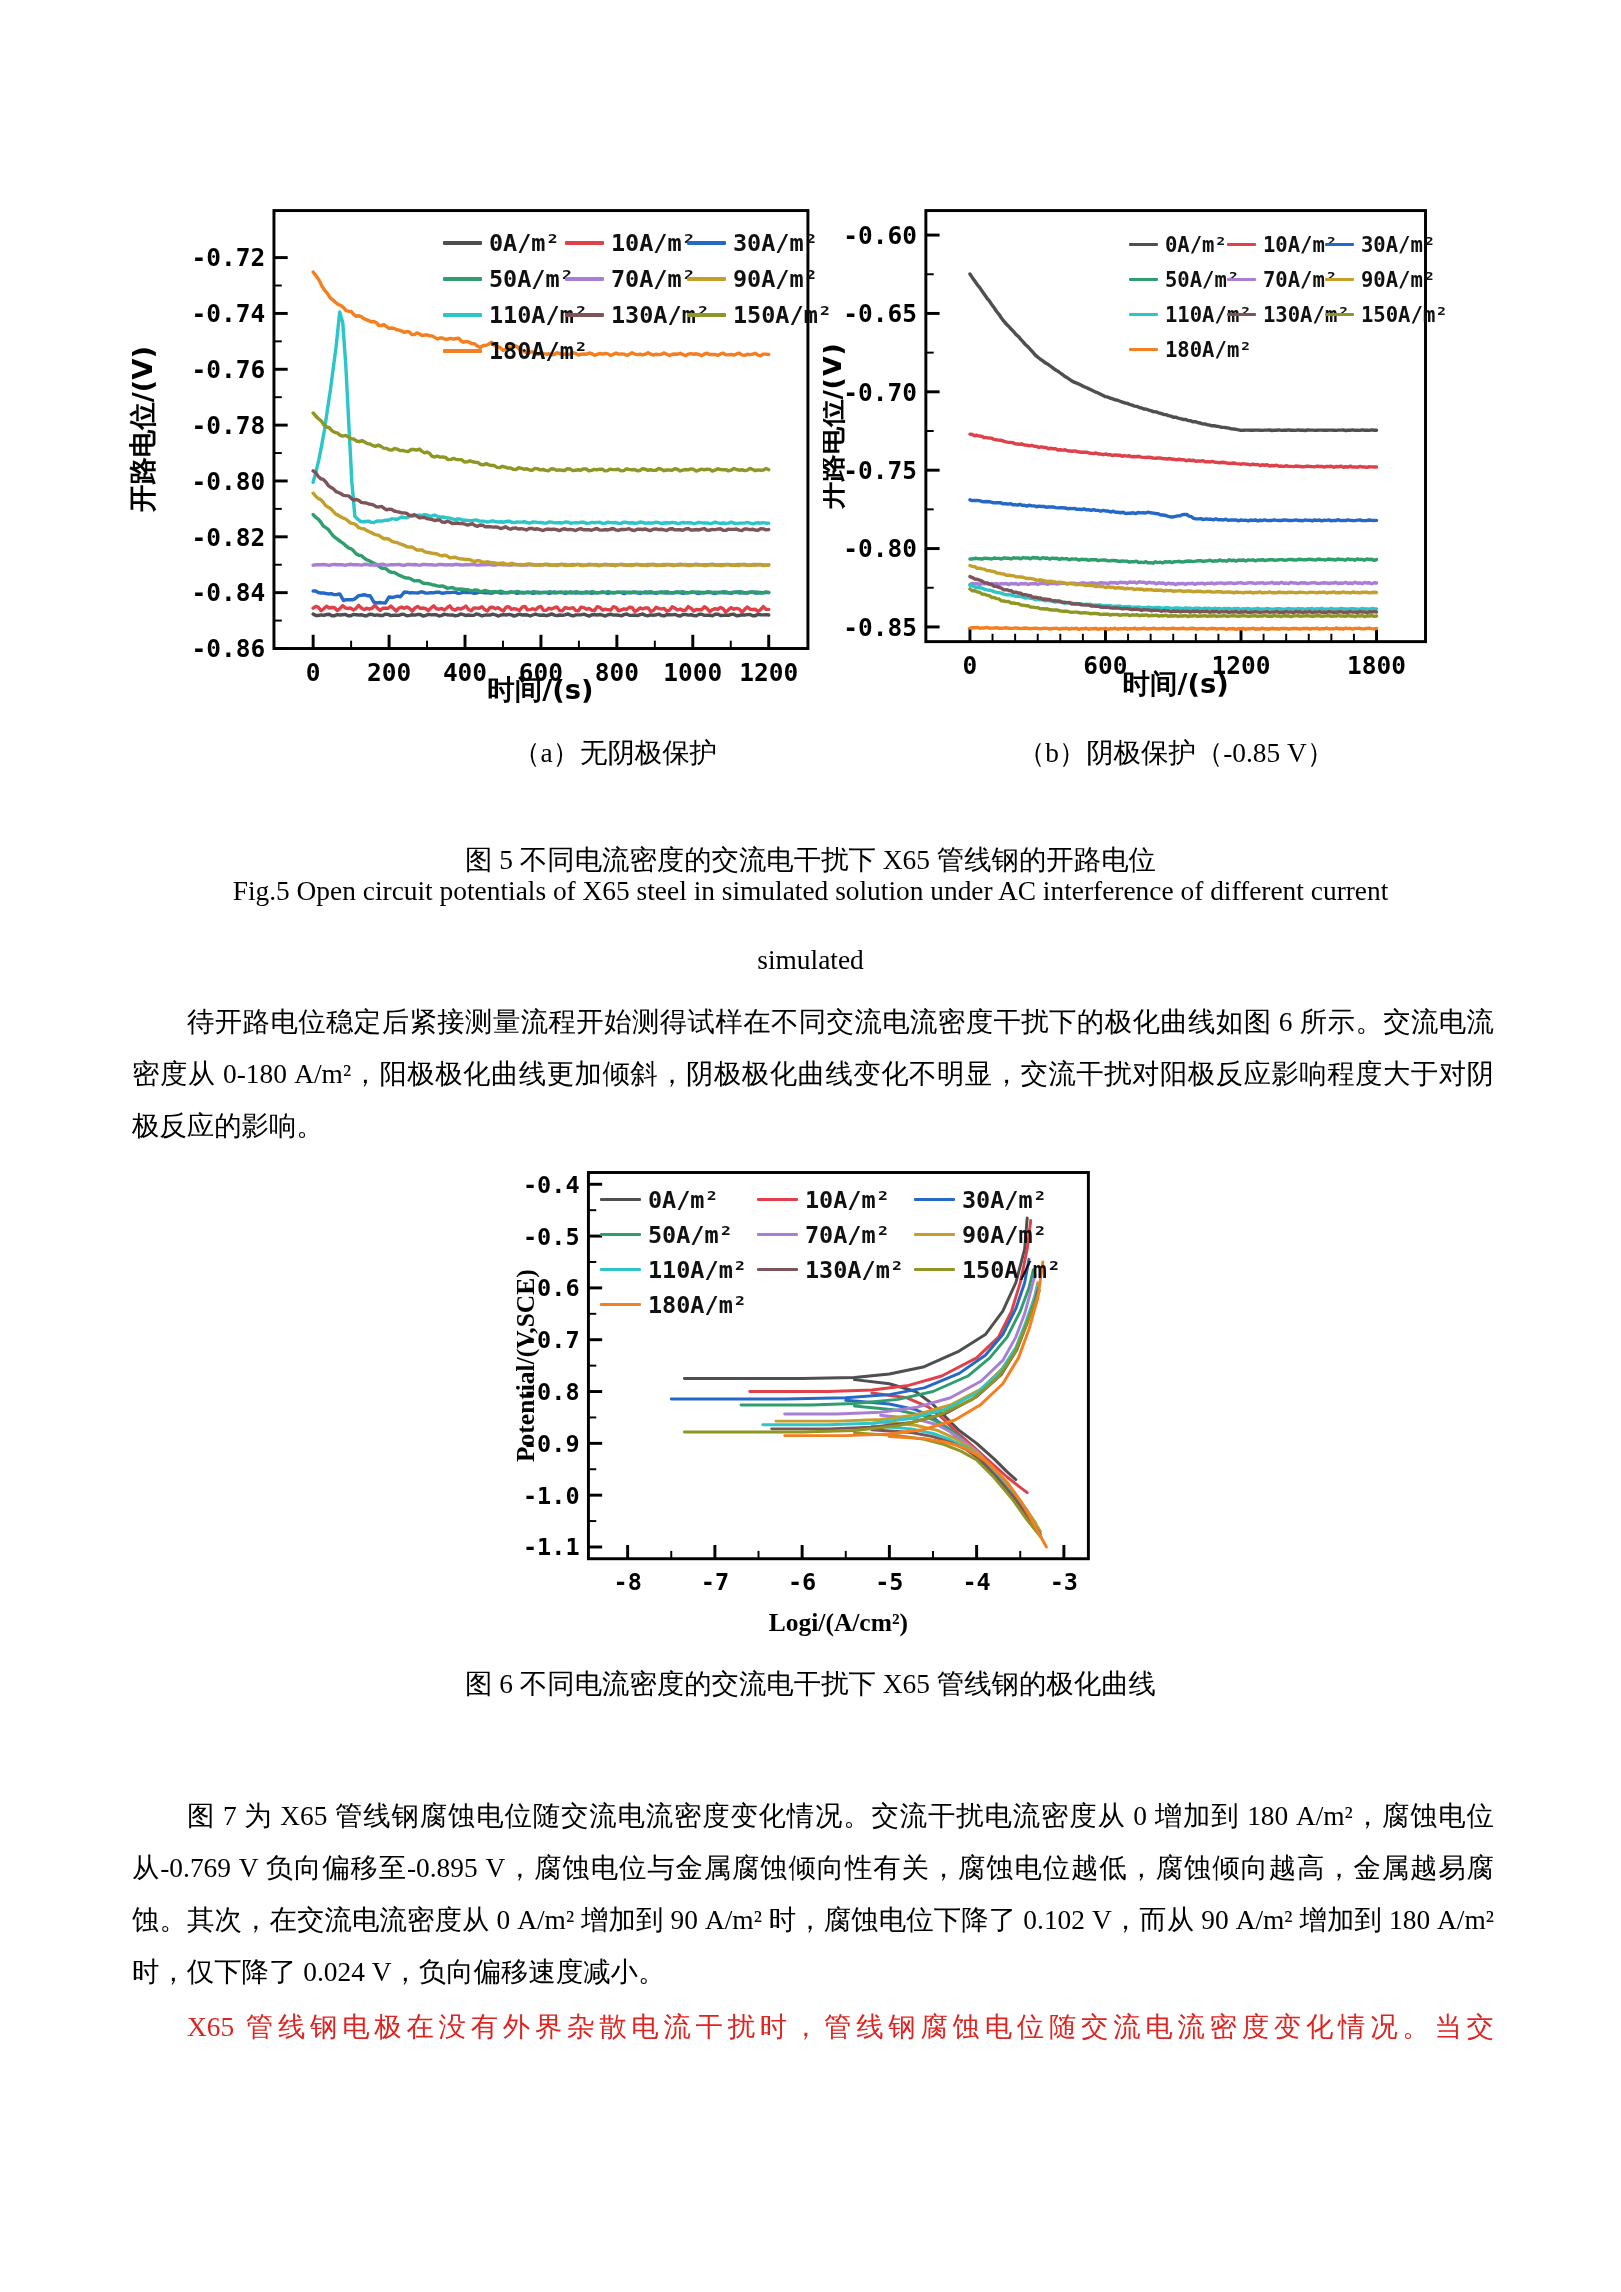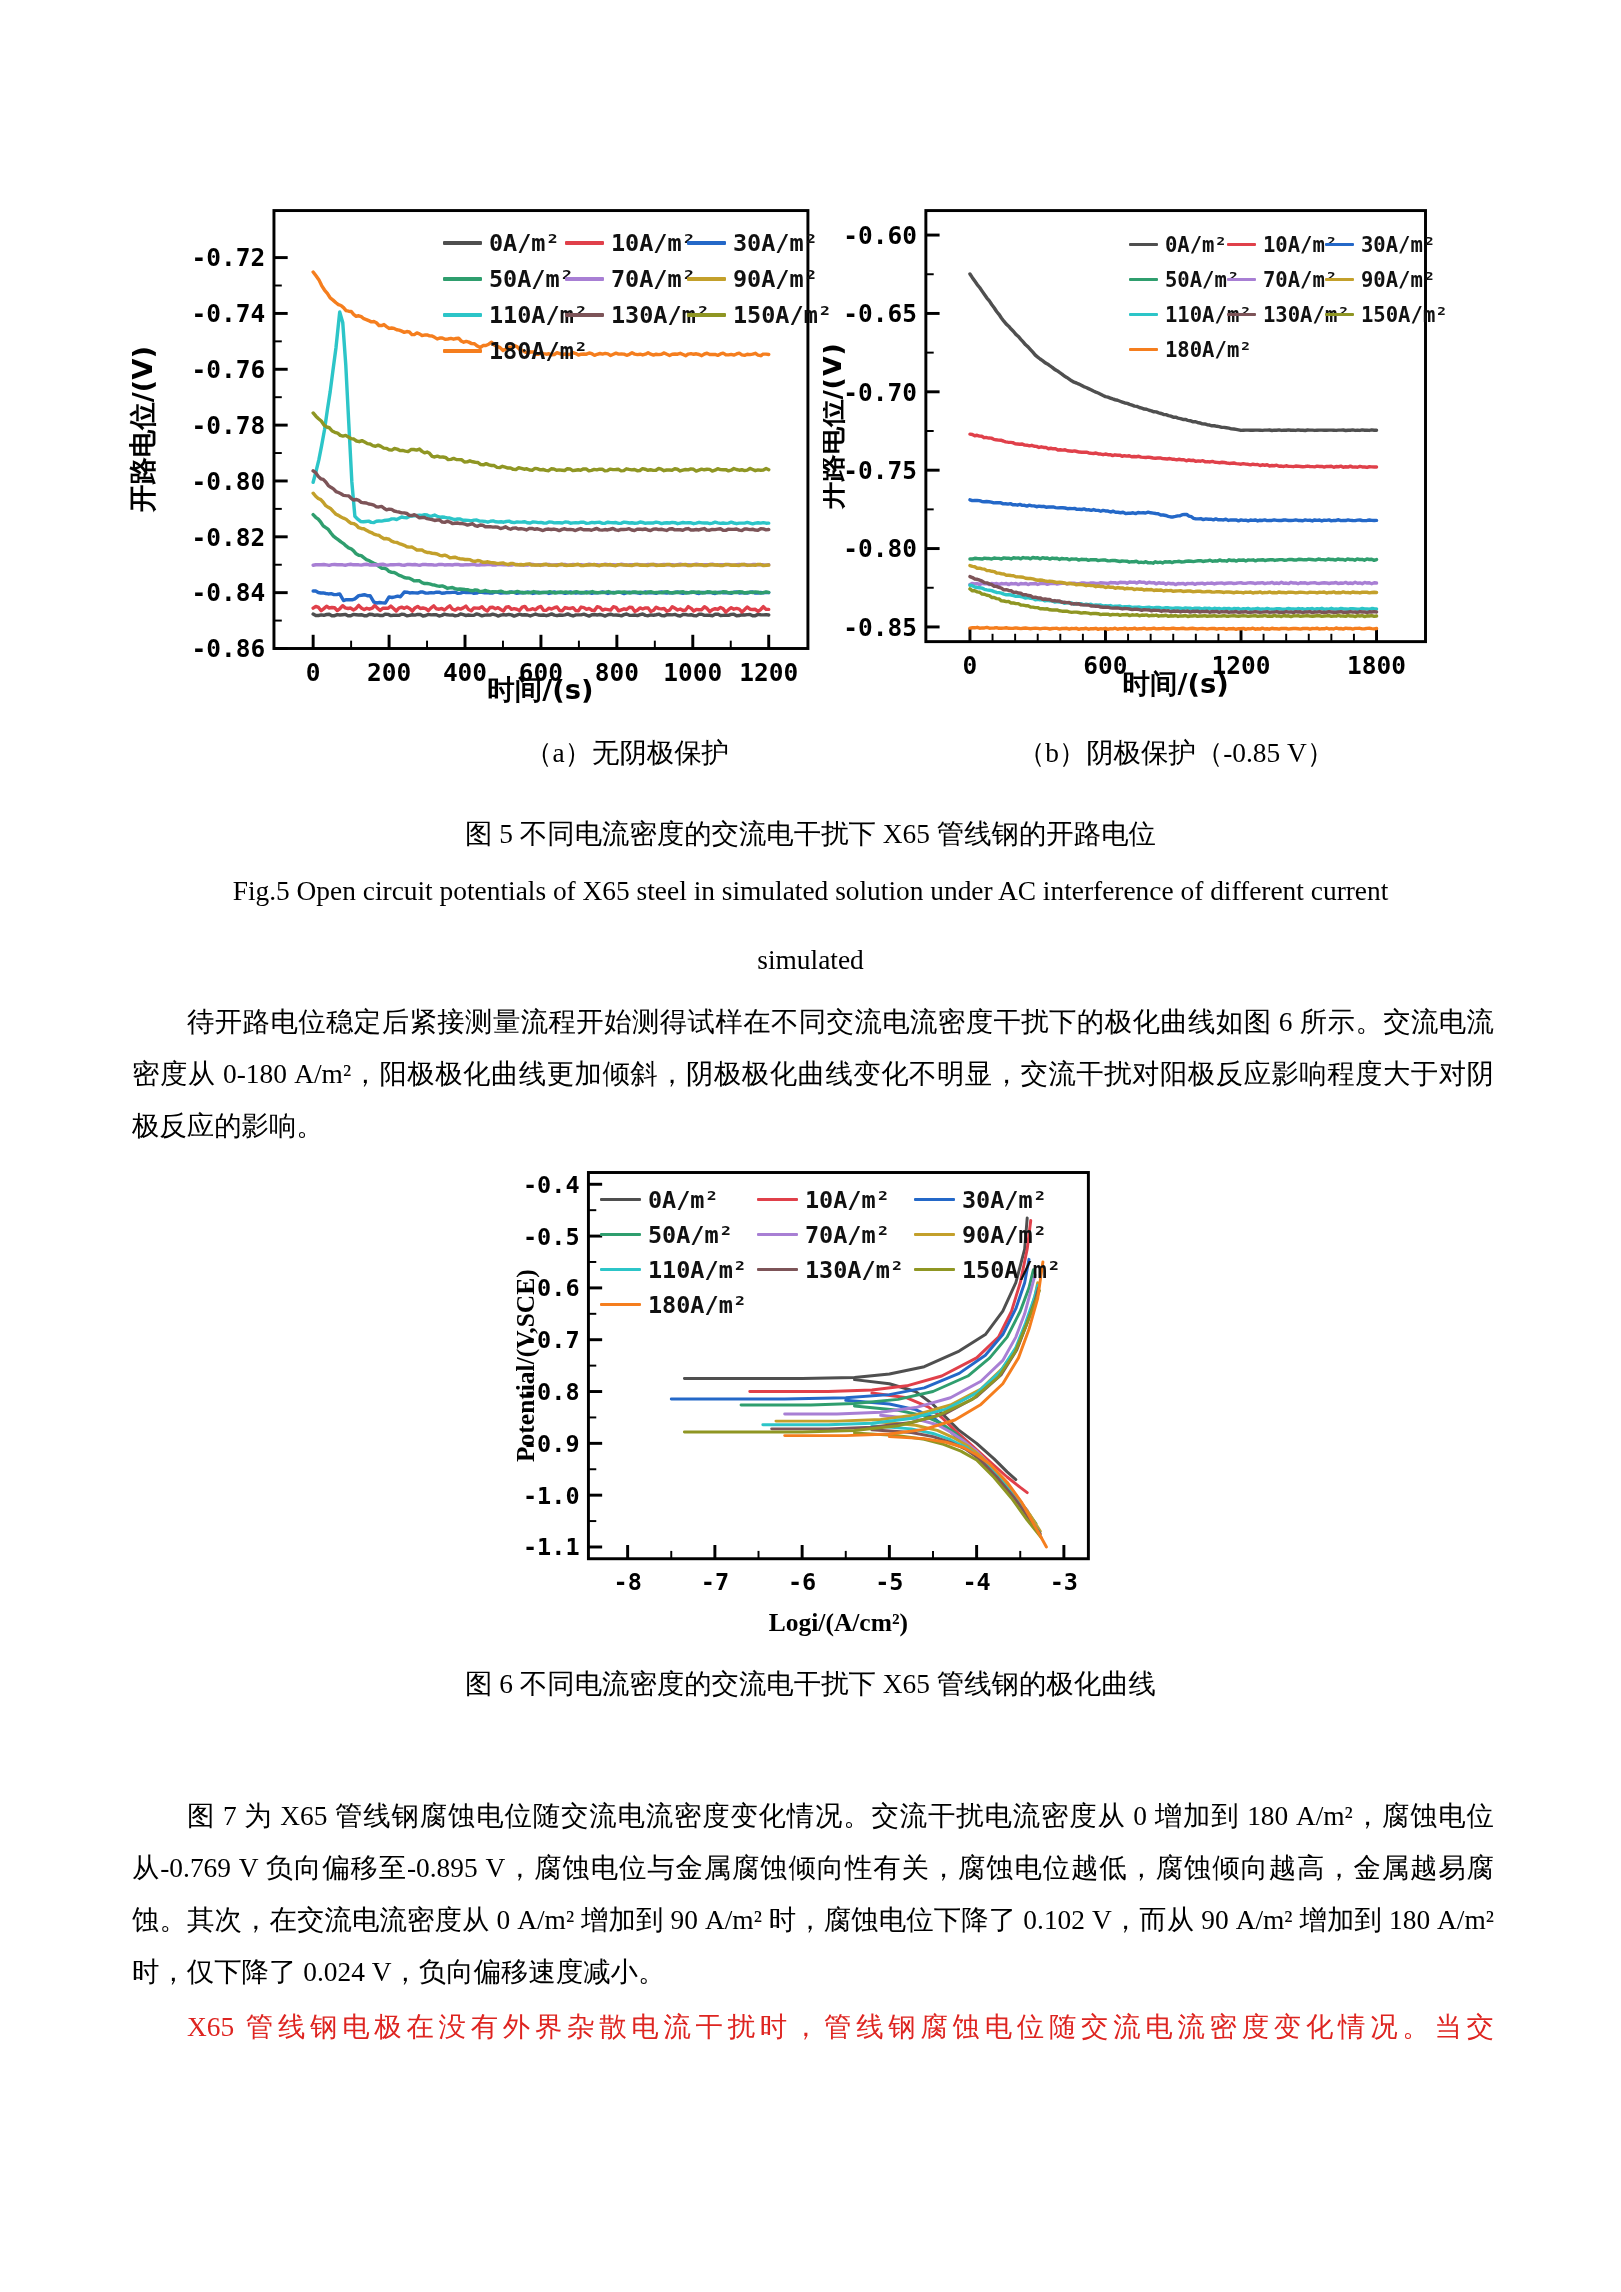--- a/index.html
+++ b/index.html
@@ -141,24 +141,24 @@
           <path d="M150.0 456.7L152.5 455.5L154.9 456.0L157.4 455.7L159.9 456.8L162.4 455.5L164.8 456.0L167.3 455.7L169.8 456.8L172.2 455.6L174.7 456.0L177.2 455.6L179.6 456.8L182.1 455.6L184.6 456.0L187.1 455.6L189.5 456.8L192.0 455.6L194.5 456.0L196.9 455.6L199.4 456.8L201.9 455.7L204.3 456.0L206.8 455.6L209.3 456.7L211.8 455.8L214.2 455.9L216.7 455.6L219.2 456.7L221.6 455.8L224.1 455.8L226.6 455.5L229.0 456.5L231.5 455.8L234.0 455.7L236.5 455.4L238.9 456.3L241.4 455.8L243.9 455.5L246.3 455.3L248.8 456.1L251.3 455.8L253.8 455.3L256.2 455.3L258.7 455.9L261.2 455.8L263.6 455.2L266.1 455.2L268.6 455.7L271.0 455.7L273.5 455.0L276.0 455.1L278.5 455.5L280.9 455.7L283.4 454.9L285.9 455.1L288.3 455.3L290.8 455.7L293.3 454.7L295.7 454.9L298.2 454.9L300.7 455.5L303.2 454.4L305.6 454.7L308.1 454.6L310.6 455.4L313.0 454.2L315.5 454.5L318.0 454.3L320.4 455.2L322.9 453.9L325.4 454.5L327.9 454.4L330.3 455.5L332.8 454.4L335.3 455.0L337.7 454.8L340.2 456.0L342.7 454.9L345.1 455.4L347.6 455.2L350.1 456.5L352.6 455.3L355.0 455.9L357.5 455.6L360.0 456.8L362.4 455.6L364.9 455.9L367.4 455.5L369.9 456.6L372.3 455.5L374.8 455.8L377.3 455.4L379.7 456.5L382.2 455.5L384.7 455.6L387.1 455.3L389.6 456.3L392.1 455.4L394.6 455.5L397.0 455.2L399.5 456.1L402.0 455.4L404.4 455.3L406.9 455.1L409.4 455.9L411.8 455.4L414.3 455.1L416.8 455.0L419.3 455.7L421.7 455.4L424.2 455.0L426.7 454.9L429.1 455.5L431.5 455.5L433.9 455.0L436.4 454.9L438.8 455.1L441.2 455.8L443.7 455.0L446.1 455.1L448.5 454.8L450.9 455.8L453.4 455.2L455.8 455.3L458.2 454.5L460.6 455.7L463.1 455.2L465.5 455.6L467.9 454.4L470.4 455.5L472.8 455.2L475.2 455.8L477.6 454.5L480.1 455.2L482.5 455.0L484.9 455.9L487.3 454.9L489.8 455.1L492.2 454.9L494.6 455.8L497.0 455.2L499.5 455.0L501.9 454.8L504.3 455.5L506.8 455.6L509.2 455.1L511.6 454.9L514.0 455.1L516.5 455.7L518.9 455.2L521.3 455.1L523.7 454.7L526.2 455.7L528.6 455.2L531.0 455.4L533.5 454.5L535.9 455.6L538.3 455.2L540.7 455.7L543.2 454.4L545.6 455.4L548.0 455.1L550.4 455.9L552.9 454.6L555.3 455.2L557.7 454.9L560.1 455.9L562.6 454.9L565.0 455.2" fill="none" stroke="#a87fd4" stroke-width="3.5" stroke-linejoin="round" stroke-linecap="round"></path>
           <path d="M150.0 437.4L152.5 438.2L154.9 438.5L157.4 440.1L159.9 440.0L162.4 440.7L164.8 441.0L167.3 442.5L169.8 442.5L172.2 443.2L174.7 443.5L177.2 445.0L179.6 445.1L182.1 445.7L184.6 446.0L187.1 447.2L189.5 447.2L192.0 447.5L194.5 447.7L196.9 448.8L199.4 448.9L201.9 449.1L204.3 449.3L206.8 450.3L209.3 450.6L211.8 450.6L214.2 450.9L216.7 451.8L219.2 452.3L221.6 452.1L224.1 452.4L226.6 453.0L229.0 453.5L231.5 453.2L234.0 453.5L236.5 454.1L238.9 454.7L241.4 454.3L243.9 454.7L246.3 455.1L248.8 455.9L251.3 455.4L253.8 455.9L256.2 456.1L258.7 457.0L261.2 456.4L263.6 456.8L266.1 457.0L268.6 457.9L271.0 457.3L273.5 457.8L276.0 457.8L278.5 458.9L280.9 458.2L283.4 458.7L285.9 458.7L288.3 459.8L290.8 459.0L293.3 459.5L295.7 459.4L298.2 460.5L300.7 459.8L303.2 460.2L305.6 460.1L308.1 461.2L310.6 460.5L313.0 460.9L315.5 460.7L318.0 461.9L320.4 461.2L322.9 461.6L325.4 461.3L327.9 462.4L330.3 461.8L332.8 462.0L335.3 461.8L337.7 462.8L340.2 462.3L342.7 462.5L345.1 462.3L347.6 463.3L350.1 462.8L352.6 462.9L355.0 462.7L357.5 463.6L360.0 463.3L362.4 463.2L364.9 463.0L367.4 463.8L369.9 463.6L372.3 463.4L374.8 463.3L377.3 464.0L379.7 463.9L382.2 463.6L384.7 463.6L387.1 464.1L389.6 464.2L392.1 463.8L394.6 463.8L397.0 464.3L399.5 464.5L402.0 464.0L404.4 464.1L406.9 464.4L409.4 464.8L411.8 464.2L414.3 464.4L416.8 464.6L419.3 465.1L421.7 464.4L424.2 464.6L426.7 464.7L429.1 465.3L431.5 464.5L433.9 464.7L436.4 464.4L438.8 465.4L441.2 464.7L443.7 464.9L446.1 464.2L448.5 465.3L450.9 464.8L453.4 465.0L455.8 464.2L458.2 465.1L460.6 464.8L463.1 465.2L465.5 464.3L467.9 464.8L470.4 464.8L472.8 465.2L475.2 464.5L477.6 464.6L480.1 464.7L482.5 465.2L484.9 464.9L487.3 464.5L489.8 464.7L492.2 465.0L494.6 465.2L497.0 464.5L499.5 464.7L501.9 464.7L504.3 465.3L506.8 464.6L509.2 464.7L511.6 464.4L514.0 465.4L516.5 464.7L518.9 464.9L521.3 464.2L523.7 465.2L526.2 464.8L528.6 465.1L531.0 464.2L533.5 465.0L535.9 464.8L538.3 465.3L540.7 464.3L543.2 464.8L545.6 464.7L548.0 465.3L550.4 464.6L552.9 464.6L555.3 464.6L557.7 465.2L560.1 464.9L562.6 464.6L565.0 464.8" fill="none" stroke="#c3a02b" stroke-width="3.5" stroke-linejoin="round" stroke-linecap="round"></path>
           <path d="M150.0 457.5L152.5 457.9L154.9 459.2L157.4 459.7L159.9 460.0L162.4 460.4L164.8 461.6L167.3 462.2L169.8 462.5L172.2 463.0L174.7 464.0L177.2 464.8L179.6 465.0L182.1 465.5L184.6 466.5L187.1 467.2L189.5 467.0L192.0 467.4L194.5 468.0L196.9 468.8L199.4 468.6L201.9 469.1L204.3 469.5L206.8 470.5L209.3 470.1L211.8 470.7L214.2 471.0L216.7 472.2L219.2 471.7L221.6 472.2L224.1 472.3L226.6 473.4L229.0 472.9L231.5 473.4L234.0 473.4L236.5 474.6L238.9 474.0L241.4 474.6L243.9 474.5L246.3 475.8L248.8 475.2L251.3 475.7L253.8 475.6L256.2 476.8L258.7 476.1L261.2 476.5L263.6 476.3L266.1 477.5L268.6 476.8L271.0 477.2L273.5 476.9L276.0 478.1L278.5 477.5L280.9 477.9L283.4 477.6L285.9 478.8L288.3 478.3L290.8 478.5L293.3 478.2L295.7 479.3L298.2 478.8L300.7 478.9L303.2 478.7L305.6 479.7L308.1 479.3L310.6 479.4L313.0 479.2L315.5 480.0L318.0 479.9L320.4 479.8L322.9 479.7L325.4 480.4L327.9 480.3L330.3 480.0L332.8 479.9L335.3 480.5L337.7 480.6L340.2 480.2L342.7 480.2L345.1 480.7L347.6 480.9L350.1 480.4L352.6 480.5L355.0 480.8L357.5 481.2L360.0 480.6L362.4 480.7L364.9 480.9L367.4 481.3L369.9 480.7L372.3 480.8L374.8 480.9L377.3 481.5L379.7 480.8L382.2 481.0L384.7 481.0L387.1 481.7L389.6 480.9L392.1 481.1L394.6 481.0L397.0 481.8L399.5 481.0L402.0 481.3L404.4 481.1L406.9 482.0L409.4 481.1L411.8 481.4L414.3 481.1L416.8 482.1L419.3 481.2L421.7 481.5L424.2 481.2L426.7 482.2L429.1 481.4L431.5 481.6L433.9 481.1L436.4 482.1L438.8 481.6L441.2 481.7L443.7 481.0L446.1 481.9L448.5 481.7L450.9 481.8L453.4 481.1L455.8 481.6L458.2 481.8L460.6 481.9L463.1 481.4L465.5 481.3L467.9 481.7L470.4 481.9L472.8 481.7L475.2 481.2L477.6 481.6L480.1 481.7L482.5 482.0L484.9 481.2L487.3 481.6L489.8 481.5L492.2 482.2L494.6 481.3L497.0 481.6L499.5 481.2L501.9 482.2L504.3 481.4L506.8 481.7L509.2 481.0L511.6 482.1L514.0 481.6L516.5 481.8L518.9 481.0L521.3 481.8L523.7 481.7L526.2 481.9L528.6 481.2L531.0 481.5L533.5 481.7L535.9 482.0L538.3 481.4L540.7 481.3L543.2 481.6L545.6 481.9L548.0 481.8L550.4 481.2L552.9 481.6L555.3 481.7L557.7 482.0L560.1 481.2L562.6 481.5L565.0 481.6" fill="none" stroke="#2cc5c8" stroke-width="3.5" stroke-linejoin="round" stroke-linecap="round"></path>
           <path d="M150.0 448.6L152.5 449.6L154.9 451.1L157.4 451.3L159.9 452.3L162.4 453.2L164.8 454.8L167.3 455.0L169.8 456.0L172.2 456.8L174.7 458.5L177.2 458.6L179.6 459.7L182.1 460.4L184.6 462.2L187.1 462.0L189.5 462.8L192.0 463.1L194.5 464.7L196.9 464.5L199.4 465.4L201.9 465.6L204.3 467.2L206.8 467.0L209.3 467.9L211.8 468.1L214.2 469.8L216.7 469.6L219.2 470.4L221.6 470.3L224.1 471.8L226.6 471.5L229.0 472.0L231.5 471.9L234.0 473.4L236.5 473.1L238.9 473.6L241.4 473.5L243.9 474.9L246.3 474.8L248.8 475.2L251.3 475.1L253.8 476.5L256.2 476.3L258.7 476.6L261.2 476.4L263.6 477.5L266.1 477.5L268.6 477.7L271.0 477.6L273.5 478.6L276.0 478.7L278.5 478.8L280.9 478.8L283.4 479.7L285.9 479.9L288.3 479.9L290.8 479.8L293.3 480.5L295.7 480.8L298.2 480.6L300.7 480.6L303.2 481.1L305.6 481.6L308.1 481.2L310.6 481.3L313.0 481.7L315.5 482.3L318.0 481.9L320.4 482.0L322.9 482.3L325.4 483.0L327.9 482.4L330.3 482.6L332.8 482.7L335.3 483.5L337.7 482.9L340.2 483.1L342.7 483.1L345.1 484.0L347.6 483.3L350.1 483.6L352.6 483.5L355.0 484.5L357.5 483.8L360.0 484.0L362.4 483.7L364.9 484.7L367.4 483.9L369.9 484.1L372.3 483.8L374.8 484.8L377.3 484.0L379.7 484.3L382.2 483.9L384.7 484.9L387.1 484.1L389.6 484.4L392.1 484.0L394.6 485.0L397.0 484.3L399.5 484.5L402.0 484.1L404.4 485.1L406.9 484.4L409.4 484.6L411.8 484.2L414.3 485.2L416.8 484.6L419.3 484.7L421.7 484.3L424.2 485.2L426.7 484.8L429.1 484.8L431.5 484.3L433.9 485.1L436.4 485.0L438.8 484.9L441.2 484.4L443.7 484.7L446.1 485.1L448.5 484.9L450.9 484.6L453.4 484.4L455.8 485.1L458.2 484.9L460.6 484.9L463.1 484.3L465.5 485.0L467.9 484.9L470.4 485.2L472.8 484.3L475.2 484.9L477.6 484.7L480.1 485.4L482.5 484.4L484.9 484.8L487.3 484.5L489.8 485.4L492.2 484.6L494.6 484.8L497.0 484.3L499.5 485.3L501.9 484.8L504.3 484.9L506.8 484.3L509.2 485.0L511.6 485.0L514.0 485.0L516.5 484.4L518.9 484.7L521.3 485.0L523.7 485.0L526.2 484.7L528.6 484.4L531.0 485.0L533.5 485.0L535.9 485.0L538.3 484.3L540.7 484.9L543.2 484.8L545.6 485.3L548.0 484.3L550.4 484.8L552.9 484.6L555.3 485.4L557.7 484.5L560.1 484.8L562.6 484.4L565.0 484.8" fill="none" stroke="#7d5458" stroke-width="3.5" stroke-linejoin="round" stroke-linecap="round"></path>
           <path d="M150.0 461.2L152.5 463.1L154.9 463.1L157.4 464.2L159.9 464.6L162.4 466.5L164.8 466.6L167.3 467.7L169.8 468.0L172.2 469.9L174.7 470.0L177.2 471.1L179.6 471.4L182.1 473.3L184.6 473.5L187.1 474.2L189.5 474.1L192.0 475.6L194.5 475.6L196.9 476.2L199.4 476.2L201.9 477.7L204.3 477.7L206.8 478.3L209.3 478.3L211.8 479.6L214.2 479.8L216.7 480.3L219.2 480.3L221.6 481.4L224.1 481.5L226.6 481.7L229.0 481.5L231.5 482.5L234.0 482.7L236.5 482.8L238.9 482.7L241.4 483.5L243.9 483.9L246.3 483.9L248.8 483.9L251.3 484.6L253.8 485.1L256.2 484.9L258.7 484.9L261.2 485.3L263.6 485.9L266.1 485.5L268.6 485.6L271.0 485.9L273.5 486.6L276.0 486.2L278.5 486.3L280.9 486.5L283.4 487.4L285.9 486.9L288.3 487.1L290.8 487.0L293.3 487.9L295.7 487.2L298.2 487.4L300.7 487.2L303.2 488.1L305.6 487.4L308.1 487.6L310.6 487.3L313.0 488.4L315.5 487.6L318.0 487.9L320.4 487.5L322.9 488.6L325.4 487.9L327.9 488.1L330.3 487.7L332.8 488.8L335.3 488.1L337.7 488.4L340.2 487.9L342.7 489.0L345.1 488.4L347.6 488.6L350.1 488.1L352.6 489.2L355.0 488.6L357.5 488.9L360.0 488.3L362.4 489.3L364.9 488.7L367.4 488.8L369.9 488.3L372.3 489.3L374.8 488.8L377.3 488.8L379.7 488.3L382.2 489.2L384.7 488.8L387.1 488.8L389.6 488.4L392.1 489.1L394.6 488.9L397.0 488.8L399.5 488.4L402.0 489.1L404.4 489.0L406.9 488.8L409.4 488.4L411.8 489.0L414.3 489.0L416.8 488.7L419.3 488.5L421.7 488.9L424.2 489.1L426.7 488.7L429.1 488.5L431.5 488.7L433.9 489.2L436.4 488.8L438.8 488.7L441.2 488.4L443.7 489.2L446.1 488.8L448.5 488.9L450.9 488.2L453.4 489.1L455.8 488.8L458.2 489.2L460.6 488.2L463.1 489.0L465.5 488.7L467.9 489.4L470.4 488.3L472.8 488.8L475.2 488.6L477.6 489.4L480.1 488.6L482.5 488.7L484.9 488.5L487.3 489.2L489.8 488.9L492.2 488.7L494.6 488.4L497.0 489.0L499.5 489.1L501.9 488.8L504.3 488.5L506.8 488.6L509.2 489.2L511.6 488.9L514.0 488.7L516.5 488.4L518.9 489.2L521.3 488.9L523.7 489.0L526.2 488.2L528.6 489.0L531.0 488.8L533.5 489.2L535.9 488.2L538.3 488.9L540.7 488.7L543.2 489.4L545.6 488.4L548.0 488.8L550.4 488.5L552.9 489.4L555.3 488.6L557.7 488.8L560.1 488.4L562.6 489.2L565.0 488.8" fill="none" stroke="#8f9623" stroke-width="3.5" stroke-linejoin="round" stroke-linecap="round"></path>
           <path d="M150.0 501.2L152.5 500.8L154.9 500.9L157.4 500.4L159.9 501.3L162.4 501.0L164.8 501.0L167.3 500.5L169.8 501.3L172.2 501.2L174.7 501.1L177.2 500.7L179.6 501.4L182.1 501.3L184.6 501.2L187.1 500.8L189.5 501.4L192.0 501.5L194.5 501.3L196.9 501.0L199.4 501.4L201.9 501.7L204.3 501.4L206.8 501.1L209.3 501.5L211.8 501.9L214.2 501.5L216.7 501.3L219.2 501.5L221.6 502.0L224.1 501.5L226.6 501.4L229.0 501.5L231.5 502.1L234.0 501.6L236.5 501.5L238.9 501.4L241.4 502.2L243.9 501.6L246.3 501.6L248.8 501.4L251.3 502.3L253.8 501.6L256.2 501.7L258.7 501.4L261.2 502.4L263.6 501.7L266.1 501.8L268.6 501.4L271.0 502.4L273.5 501.7L276.0 501.9L278.5 501.4L280.9 502.5L283.4 501.8L285.9 502.0L288.3 501.4L290.8 502.5L293.3 501.8L295.7 502.0L298.2 501.3L300.7 502.4L303.2 501.8L305.6 501.9L308.1 501.3L310.6 502.3L313.0 501.8L315.5 501.9L318.0 501.2L320.4 502.2L322.9 501.8L325.4 501.8L327.9 501.2L330.3 502.1L332.8 501.8L335.3 501.8L337.7 501.2L340.2 502.0L342.7 501.8L345.1 501.7L347.6 501.2L350.1 501.9L352.6 501.8L355.0 501.6L357.5 501.2L360.0 501.8L362.4 501.8L364.9 501.6L367.4 501.3L369.9 501.8L372.3 502.0L374.8 501.6L377.3 501.4L379.7 501.7L382.2 502.1L384.7 501.7L387.1 501.5L389.6 501.7L392.1 502.2L394.6 501.7L397.0 501.6L399.5 501.6L402.0 502.3L404.4 501.7L406.9 501.7L409.4 501.6L411.8 502.4L414.3 501.7L416.8 501.8L419.3 501.6L421.7 502.4L424.2 501.8L426.7 501.9L429.1 501.5L431.5 502.5L433.9 501.8L436.4 502.0L438.8 501.3L441.2 502.3L443.7 501.9L446.1 502.2L448.5 501.2L450.9 502.1L453.4 501.9L455.8 502.3L458.2 501.4L460.6 501.8L463.1 501.8L465.5 502.3L467.9 501.6L470.4 501.6L472.8 501.6L475.2 502.2L477.6 501.9L480.1 501.6L482.5 501.6L484.9 501.9L487.3 502.2L489.8 501.6L492.2 501.6L494.6 501.6L497.0 502.3L499.5 501.6L501.9 501.7L504.3 501.3L506.8 502.2L509.2 501.7L511.6 501.9L514.0 501.1L516.5 502.1L518.9 501.7L521.3 502.1L523.7 501.1L526.2 501.8L528.6 501.6L531.0 502.2L533.5 501.2L535.9 501.6L538.3 501.5L540.7 502.2L543.2 501.5L545.6 501.5L548.0 501.4L550.4 502.0L552.9 501.8L555.3 501.5L557.7 501.3L560.1 501.7L562.6 502.0L565.0 501.6" fill="none" stroke="#f57e1e" stroke-width="3.5" stroke-linejoin="round" stroke-linecap="round"></path>
         </g>
       </svg>
     </div>
 
-  <div class="cap" style="left:333px;top:735px;width:588px;">（a）无阴极保护</div>
+  <div class="cap" style="left:321px;top:735px;width:588px;">（a）无阴极保护</div>
   <div class="cap" style="left:882px;top:735px;width:588px;">（b）阴极保护（-0.85 V）</div>
 
-  <div class="center-line" style="top:816px;">图 5 不同电流密度的交流电干扰下 X65 管线钢的开路电位</div>
+  <div class="center-line" style="top:842px;">图 5 不同电流密度的交流电干扰下 X65 管线钢的开路电位</div>
   <div class="center-line" style="top:876px;">Fig.5 Open circuit potentials of X65 steel in simulated solution under AC interference of different current</div>
   <div class="center-line" style="top:945px;">simulated</div>
 
   <div class="body-par" style="top:996px;">待开路电位稳定后紧接测量流程开始测得试样在不同交流电流密度干扰下的极化曲线如图 6 所示。交流电流密度从 0-180 A/m²，阳极极化曲线更加倾斜，阴极极化曲线变化不明显，交流干扰对阳极反应影响程度大于对阴极反应的影响。</div>
 
   <div id="chartC" class="chart" style="left: 510px; top: 1147px; width: 647px; height: 549px;">
       <svg width="647" height="549" viewBox="0 0 660 560">
         <rect x="80" y="26" width="510" height="394" fill="none" stroke="#000000" stroke-width="3"></rect>
         <line x1="120" y1="420" x2="120" y2="406" stroke="#000" stroke-width="3"></line>
         <text x="120" y="452" text-anchor="middle" font-size="24" class="tick-label">-8</text>

